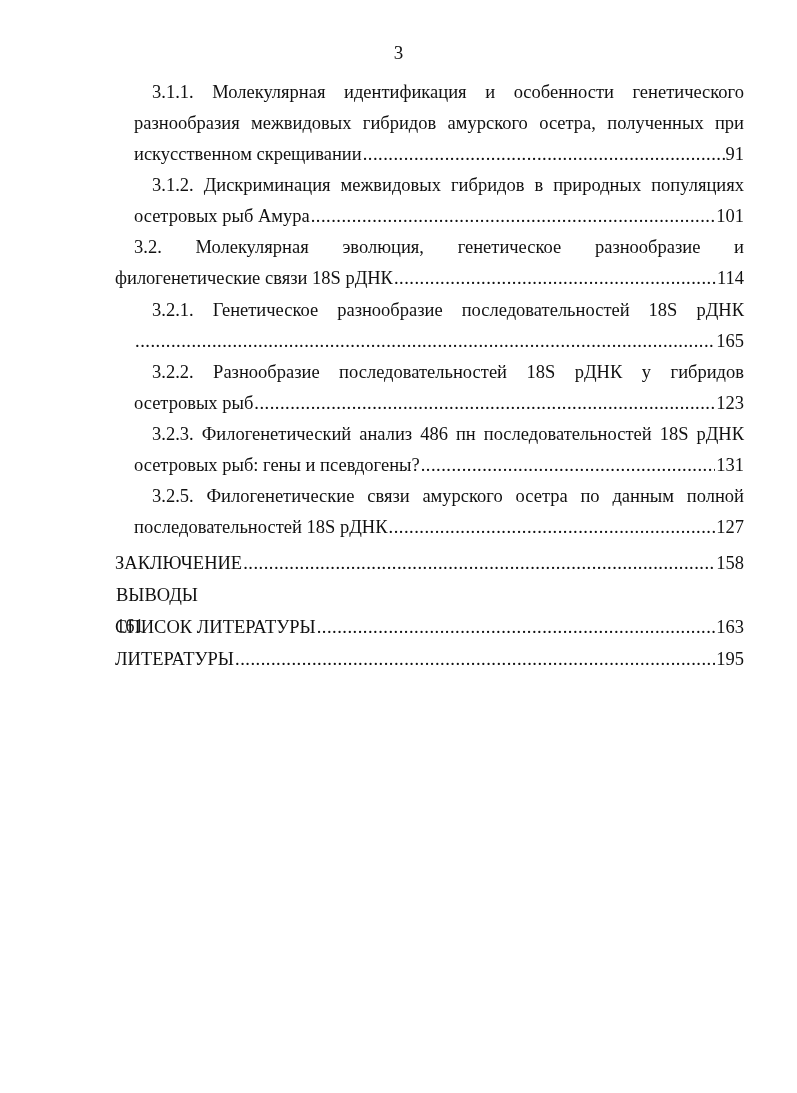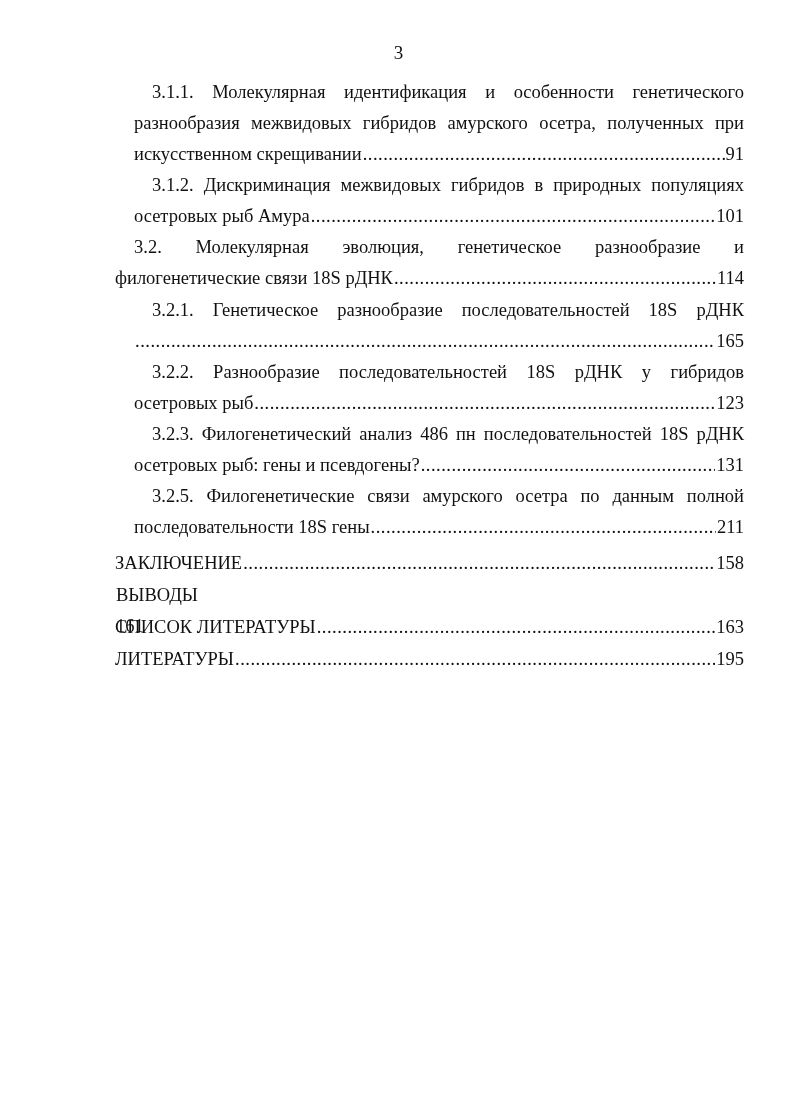--- a/index.html
+++ b/index.html
@@ -87,23 +87,23 @@
     <div class="line leader" style="top:373px;left:134px;width:610px;">
       <span class="txt">осетровых рыб: гены и псевдогены?</span>
       <span class="dots"></span>
       <span class="pg">131</span>
     </div>
   </div>
 
   <div class="entry">
     <div class="line just" style="top:404px;left:152px;width:592px;">3.2.5. Филогенетические связи амурского осетра по данным полной</div>
     <div class="line leader" style="top:435px;left:134px;width:610px;">
-      <span class="txt">последовательности 18S гены</span>
+      <span class="txt">последовательностей 18S рДНК</span>
       <span class="dots"></span>
-      <span class="pg">211</span>
+      <span class="pg">127</span>
     </div>
   </div>
 
   <div class="entry">
     <div class="line leader" style="top:471px;left:115px;width:629px;">
       <span class="txt">ЗАКЛЮЧЕНИЕ</span>
       <span class="dots"></span>
       <span class="pg">158</span>
     </div>
   </div>

